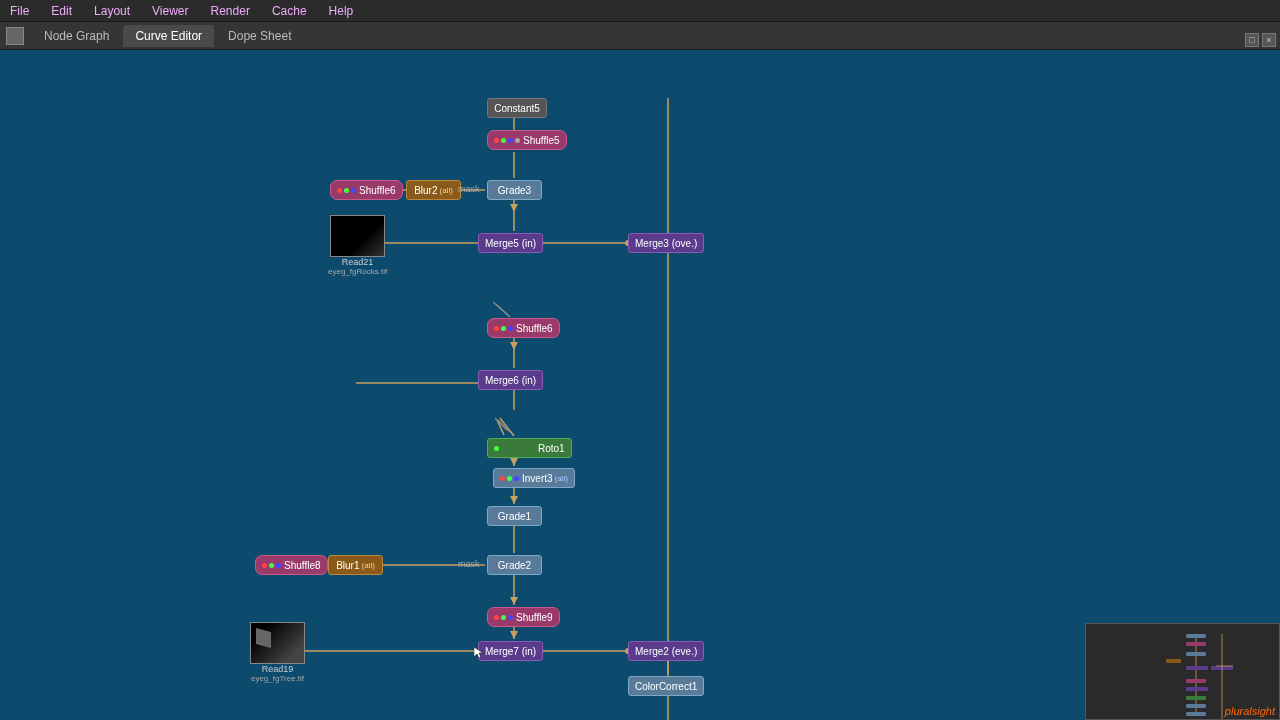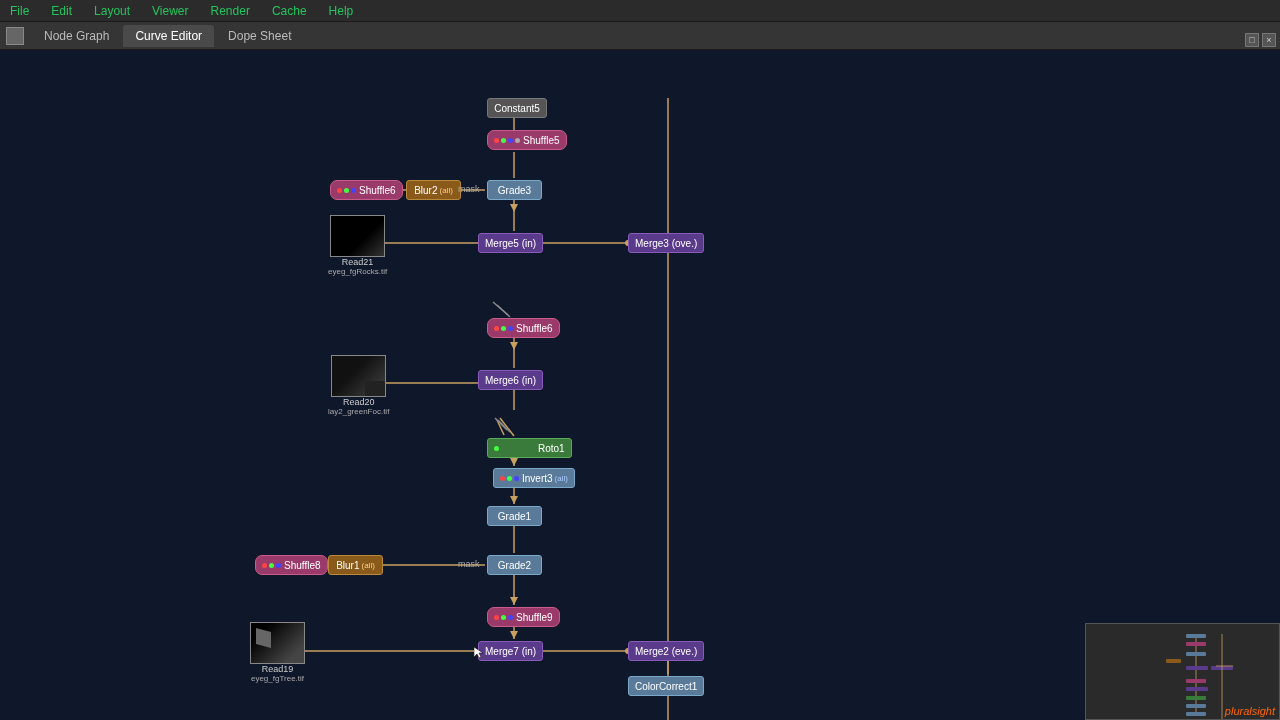--- a/index.html
+++ b/index.html
@@ -18,21 +18,21 @@
     #menubar {
       background: #2b2b2b;
       height: 22px;
       display: flex;
       align-items: center;
       padding: 0 6px;
       gap: 14px;
       border-bottom: 1px solid #1a1a1a;
     }
     .menu-item {
-      color: #22c55e;
+      color: #f0abfc;
       font-size: 12px;
       cursor: pointer;
       padding: 2px 4px;
     }
 
     
     #tabbar {
       background: #353535;
       height: 28px;
       display: flex;
@@ -58,21 +58,21 @@
     .tab.active {
       background: #4a4a4a;
       color: #fff;
     }
 
     
     #canvas {
       position: relative;
       width: 1280px;
       height: 670px;
-      background: #0f172a;
+      background: #0c4a6e;
       overflow: hidden;
     }
 
     
     #connections {
       position: absolute;
       top: 0; left: 0;
       width: 100%; height: 100%;
       pointer-events: none;
     }
@@ -420,27 +420,20 @@
     <div class="node-pink" style="min-width:60px;">
       <div class="node-dots">
           <span class="dot dot-r"></span>
           <span class="dot dot-g"></span>
           <span class="dot dot-b"></span>
         </div>
       <span>Shuffle6</span>
     </div>
   </div>
 
-  <div class="read-node" style="left:328px;top:305px;">
-    <div class="read-thumb" style="background:linear-gradient(135deg, #111 40%, #444 100%);">
-      <div style="position:absolute;bottom:0;right:0;width:20px;height:15px;background:#222;"></div>
-    </div>
-    <div class="read-label">Read20</div>
-    <div class="read-sublabel">lay2_greenFoc.tif</div>
-  </div>
 
   <div class="node" style="left:478px;top:320px;">
     <div class="node-purple" style="min-width:65px;">
       <span>Merge6 (in)</span>
     </div>
   </div>
 
   <div class="node" style="left:487px;top:388px;">
     <div class="node-green">
       <div class="node-dots">

